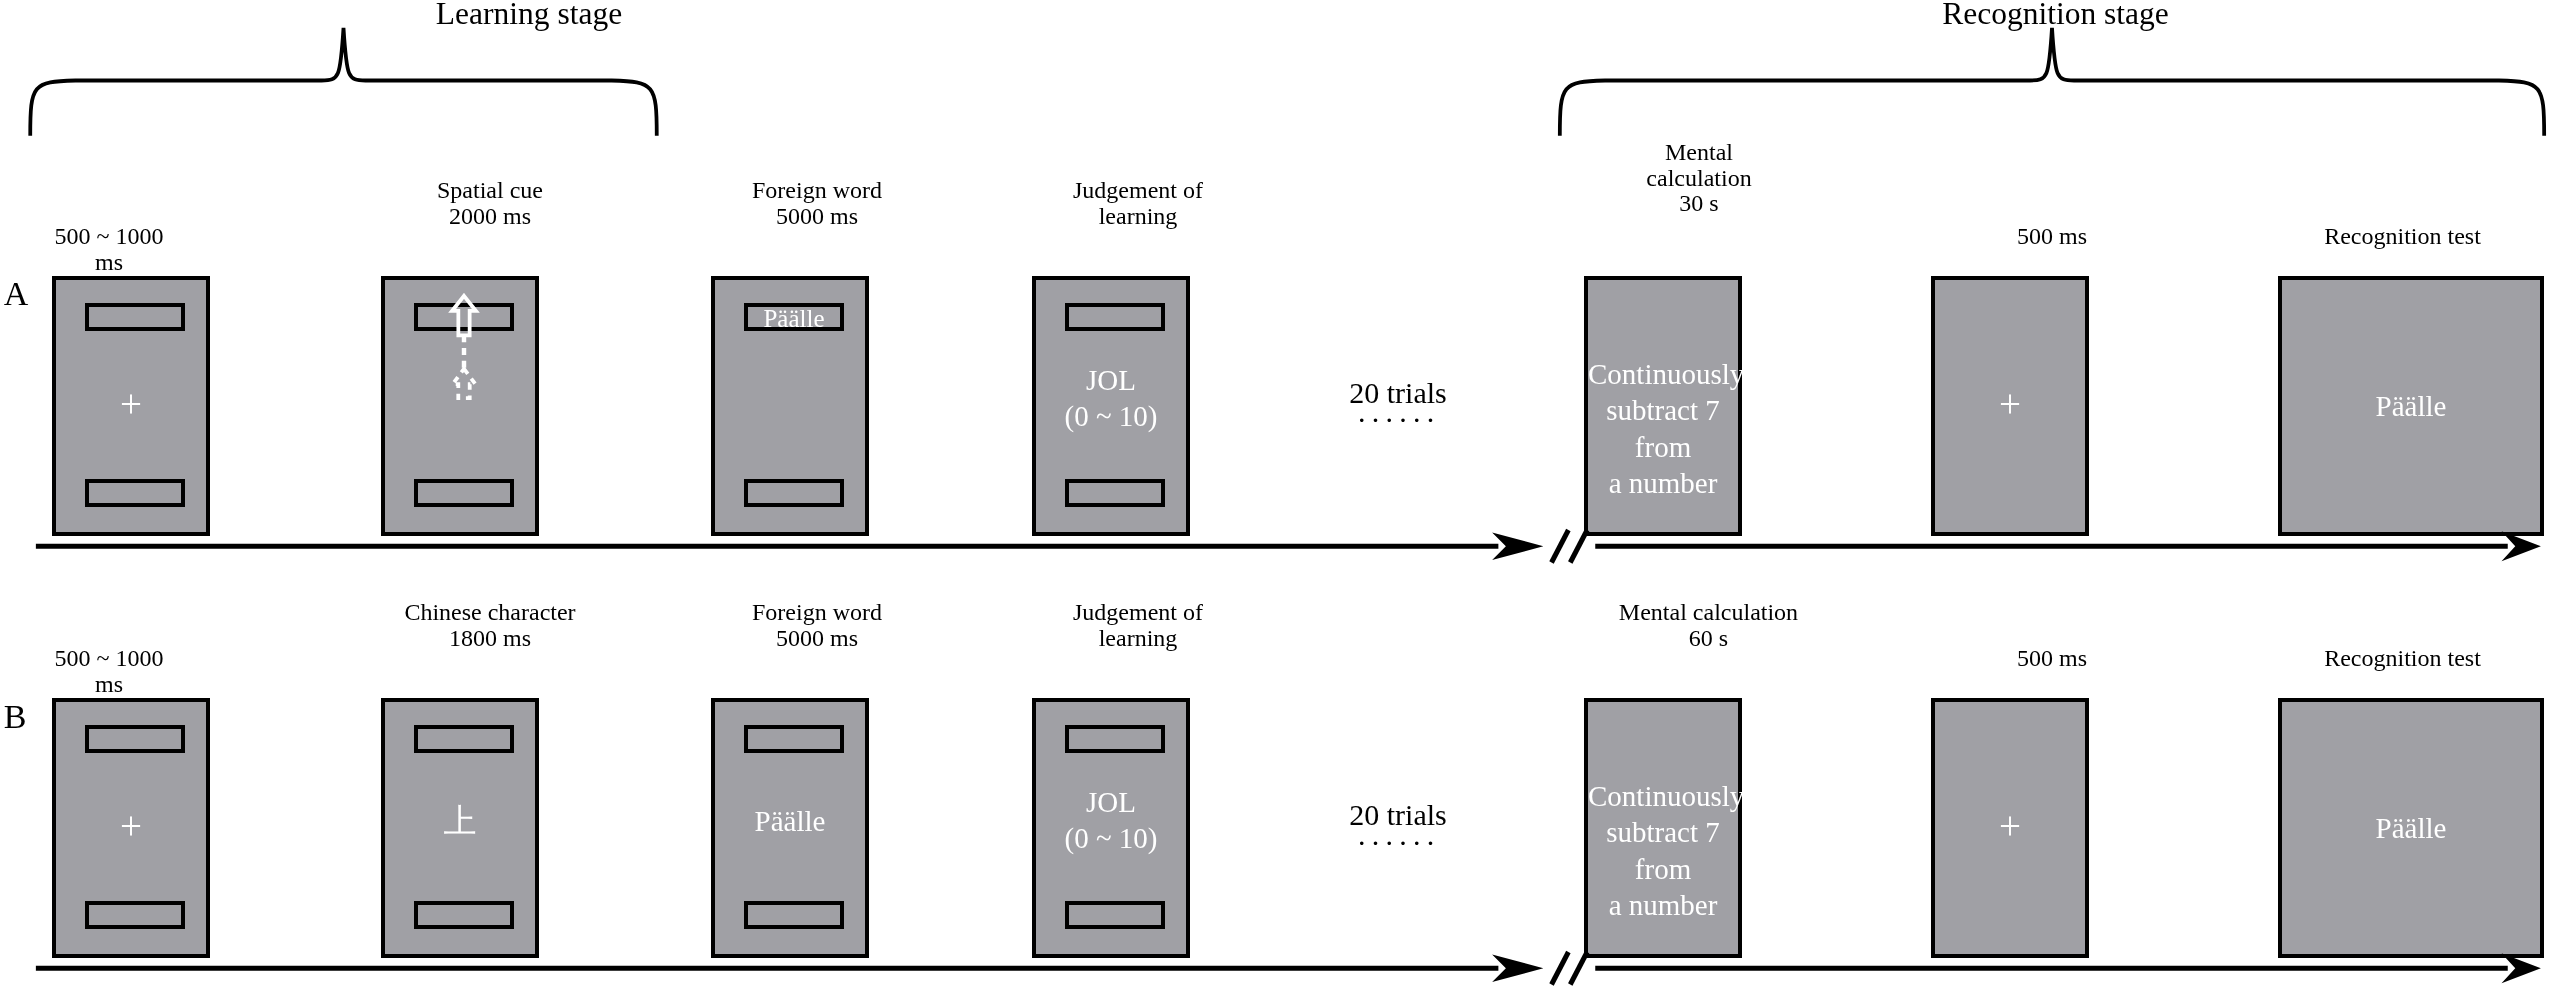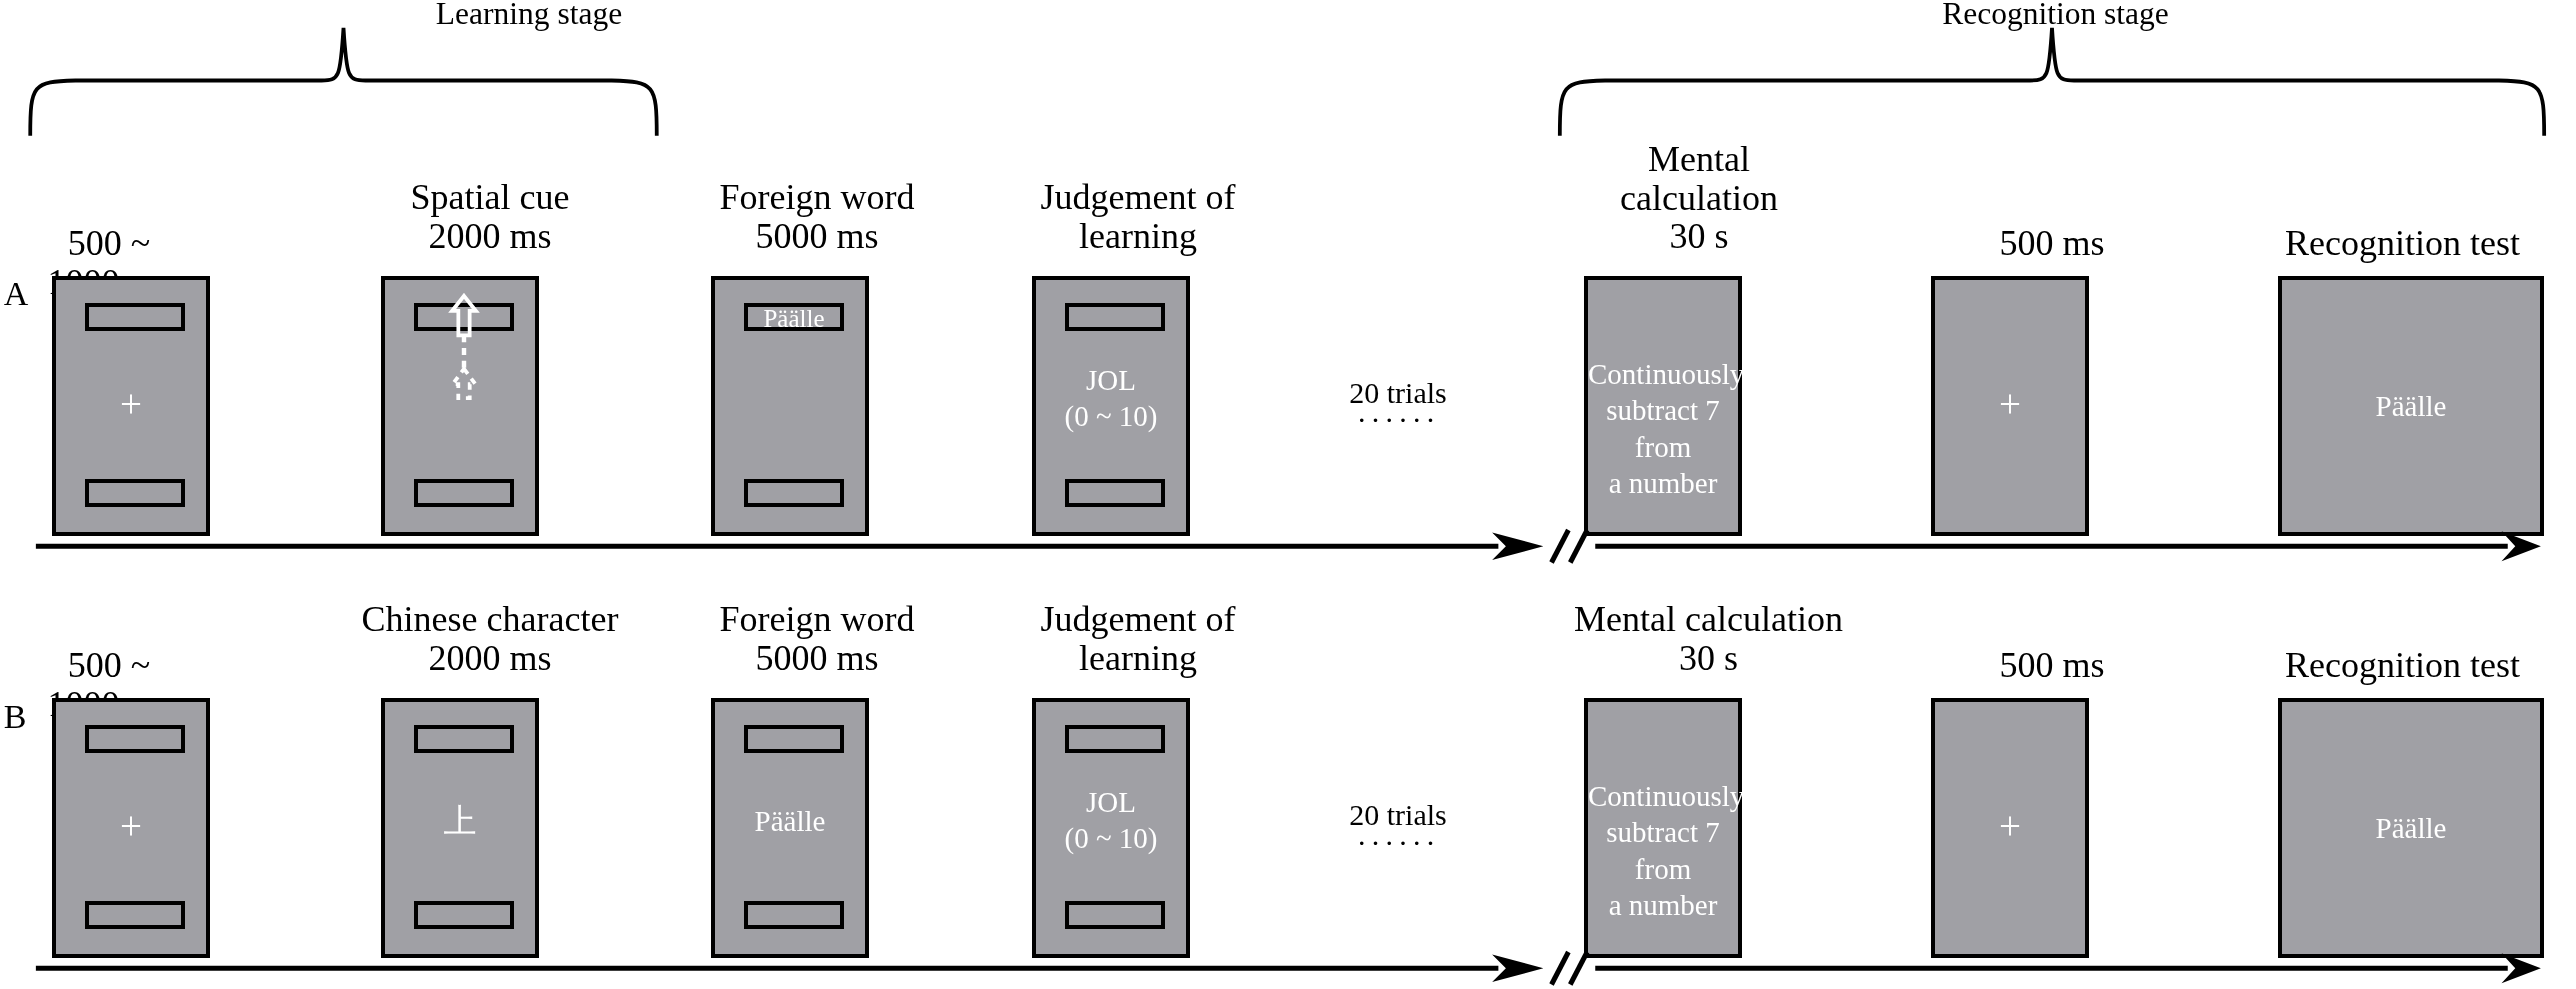--- a/index.html
+++ b/index.html
@@ -7,21 +7,21 @@
        font-family:"Liberation Serif","DejaVu Serif",serif;color:#000;}
   .abs{position:absolute;}
 
   
   .stage-title{font-size:31.5px;text-align:center;white-space:nowrap;}
 
   
   .cond-letter{font-size:34px;line-height:1;}
 
   
-  .caption{font-size:36px;text-align:center;line-height:1.07;white-space:pre-line;}
+  .caption{font-size:24px;text-align:center;line-height:1.07;white-space:pre-line;}
 
   
   .screen{background:#a0a0a5;border:4.4px solid #000;box-sizing:border-box;position:absolute;}
   .slot{position:absolute;border:4.4px solid #000;box-sizing:border-box;background:#a0a0a5;}
   .scr-text{position:absolute;color:#fff;text-align:center;line-height:1.25;
             font-size:29px;white-space:pre-line;width:100%;left:0;}
   .fixation{position:absolute;color:#fff;font-size:39px;line-height:1;
             text-align:center;width:100%;left:0;}
 
   
@@ -116,21 +116,21 @@
   <line x1="2425" y1="52" x2="2452" y2="0" stroke="#000" stroke-width="8"></line>
   <line x1="2455" y1="52" x2="2482" y2="0" stroke="#000" stroke-width="8"></line>
   <line x1="2495" y1="26" x2="3955" y2="26" stroke="#000" stroke-width="8"></line>
   <path d="M3945,2 L4008,26 L3945,50 L3967,26 Z" fill="#000"></path>
 </svg>
 
 <div class="abs cond-letter" style="left:3.8px;top:700px;">B</div>
 
 <div class="abs caption" style="left:46px;top:646px;width:126px;">500 ~ 1000 ms</div>
 <div class="abs caption" style="left:361px;top:600px;width:258px;">Chinese character
-2000 ms</div>
+1800 ms</div>
 <div class="abs caption" style="left:716px;top:600px;width:202px;">Foreign word
 5000 ms</div>
 <div class="abs caption" style="left:1037px;top:600px;width:202px;">Judgement of
 learning</div>
 
 <div class="screen" style="left:52px;top:698px;width:158px;height:260px;">
   <div class="slot" style="left:29px;top:23px;width:100px;height:28px;"></div>
   <div class="fixation" style="top:104px;">+</div>
   <div class="slot" style="left:29px;bottom:25px;width:100px;height:28px;"></div>
 </div>
@@ -151,21 +151,21 @@
   <div class="slot" style="left:29px;top:23px;width:100px;height:28px;"></div>
   <div class="scr-text" style="top:82px;">JOL
 (0 ~ 10)</div>
   <div class="slot" style="left:29px;bottom:25px;width:100px;height:28px;"></div>
 </div>
 
 <div class="abs trials" style="left:1313px;top:798px;width:170px;">20 trials</div>
 <div class="abs dots" style="left:1313px;top:826px;width:170px;">······</div>
 
 <div class="abs caption" style="left:1532px;top:600px;width:353px;">Mental calculation
-30 s</div>
+60 s</div>
 <div class="abs caption" style="left:1948px;top:646px;width:208px;">500 ms</div>
 <div class="abs caption" style="left:2270px;top:646px;width:265px;">Recognition test</div>
 
 <div class="screen" style="left:1584px;top:698px;width:158px;height:260px;">
   <div class="scr-text" style="top:76px;">Continuously
 subtract 7 from
 a number</div>
 </div>
 <div class="screen" style="left:1931px;top:698px;width:158px;height:260px;">
   <div class="fixation" style="top:104px;">+</div>

